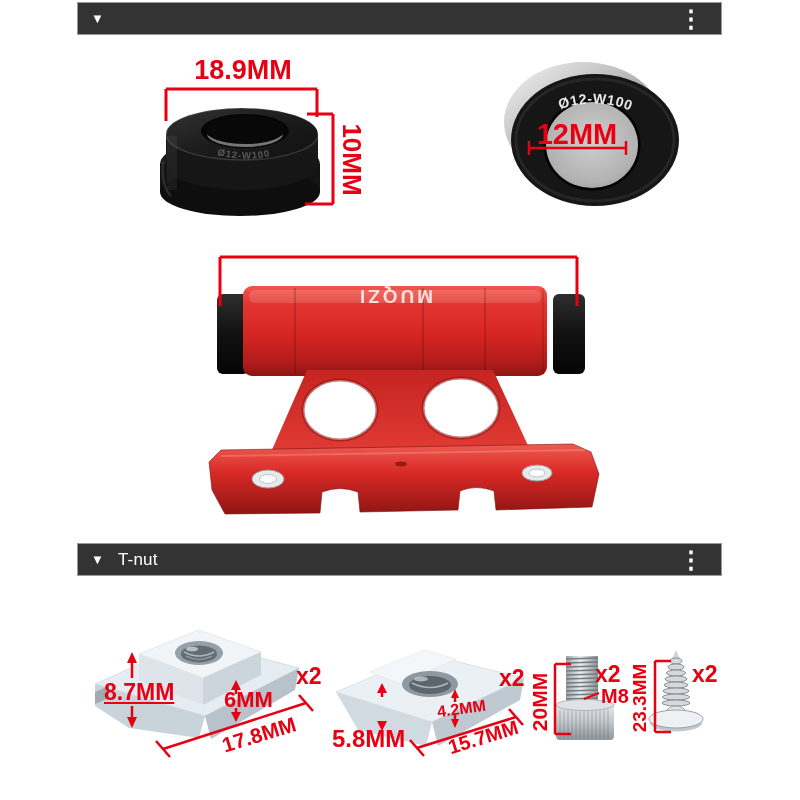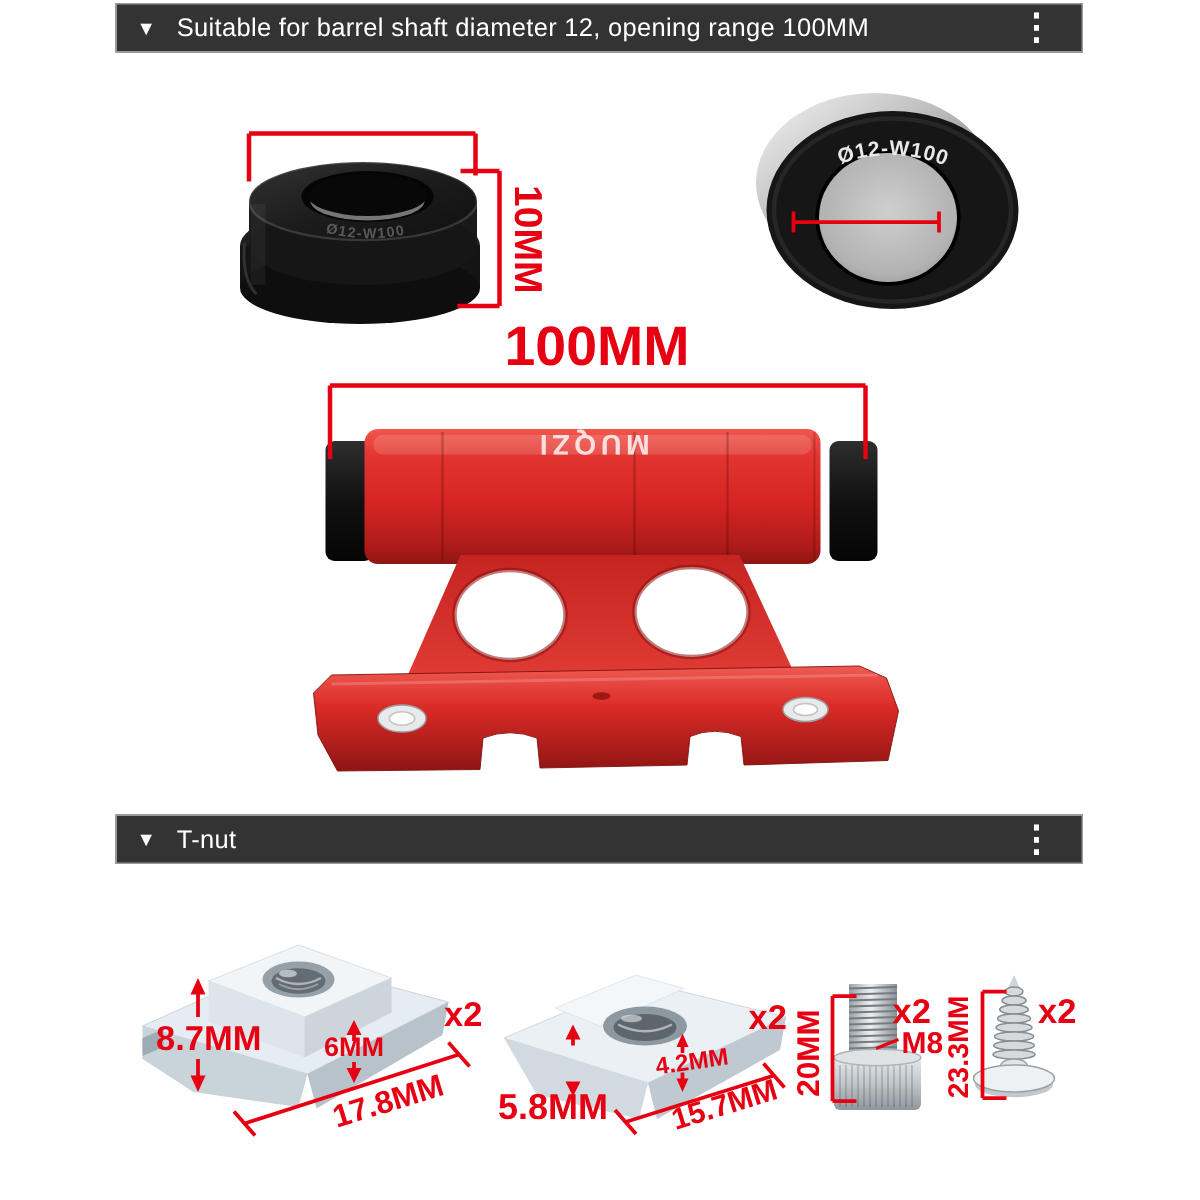--- a/index.html
+++ b/index.html
@@ -28,21 +28,20 @@
   .rot8{transform:rotate(-8deg);}
   svg{display:block;}
 </style>
 </head>
 <body>
 
 <div class="canvas">
 
   <div class="bar" style="top:2px;">
     <span class="tri">▼</span>
-    <span class="bar-title">Suitable for barrel shaft diameter 12, opening range 100MM</span>
     <span class="dots">⋮</span>
   </div>
 
   <svg class="photo" style="left:155px;top:100px;" width="175" height="120" viewBox="0 0 175 120">
     <defs>
       <linearGradient id="gRingTop" x1="0" y1="0" x2="1" y2="1">
         <stop offset="0" stop-color="#333333"></stop>
           <stop offset="0.5" stop-color="#1c1c1c"></stop>
           <stop offset="1" stop-color="#101010"></stop>
       </linearGradient>
@@ -278,25 +277,26 @@
       <polygon points="132,728 127,717 137,717"></polygon>
       <polygon points="236,680 231,690 241,690"></polygon>
       <polygon points="236,722 231,712 241,712"></polygon>
       <polygon points="382,683 377,693 387,693"></polygon>
       <polygon points="382,731 377,721 387,721"></polygon>
       <polygon points="455,689 451,698 459,698"></polygon>
       <polygon points="455,728 451,719 459,719"></polygon>
     </g>
   </svg>
 
+  <div class="dim ctr" style="left:168px;top:57px;width:150px;font-size:27px;">18.9MM</div>
   <div class="dim ctr rot90" style="left:365px;top:112px;width:95px;height:28px;font-size:26px;">10MM</div>
-  <div class="dim ctr" style="left:298px;top:212px;width:200px;font-size:37px;">100MM</div>
-
-  <div class="dim" style="left:104px;top:681px;font-size:23px;">8.7MM</div>
-  <div class="dim ctr" style="left:212px;top:689px;width:48px;font-size:18px;">6MM</div>
+  <div class="dim ctr" style="left:527px;top:120px;width:100px;font-size:29px;">12MM</div>
+
+  <div class="dim" style="left:104px;top:681px;font-size:23px;text-decoration:underline;">8.7MM</div>
+  <div class="dim ctr" style="left:224px;top:689px;width:48px;font-size:22px;">6MM</div>
   <div class="dim rot17" style="left:221px;top:724px;font-size:21px;">17.8MM</div>
   <div class="dim" style="left:296px;top:665px;font-size:23px;">x2</div>
 
   <div class="dim" style="left:332px;top:699px;font-size:24px;margin-top:28px;">5.8MM</div>
   <div class="dim rot8" style="left:437px;top:701px;font-size:16px;">4.2MM</div>
   <div class="dim rot17" style="left:447px;top:727px;font-size:20px;">15.7MM</div>
   <div class="dim" style="left:499px;top:667px;font-size:23px;">x2</div>
 
   <div class="dim ctr rotm90" style="left:529px;top:736px;width:68px;height:23px;font-size:21px;">20MM</div>
   <div class="dim" style="left:595px;top:663px;font-size:23px;">x2</div>

